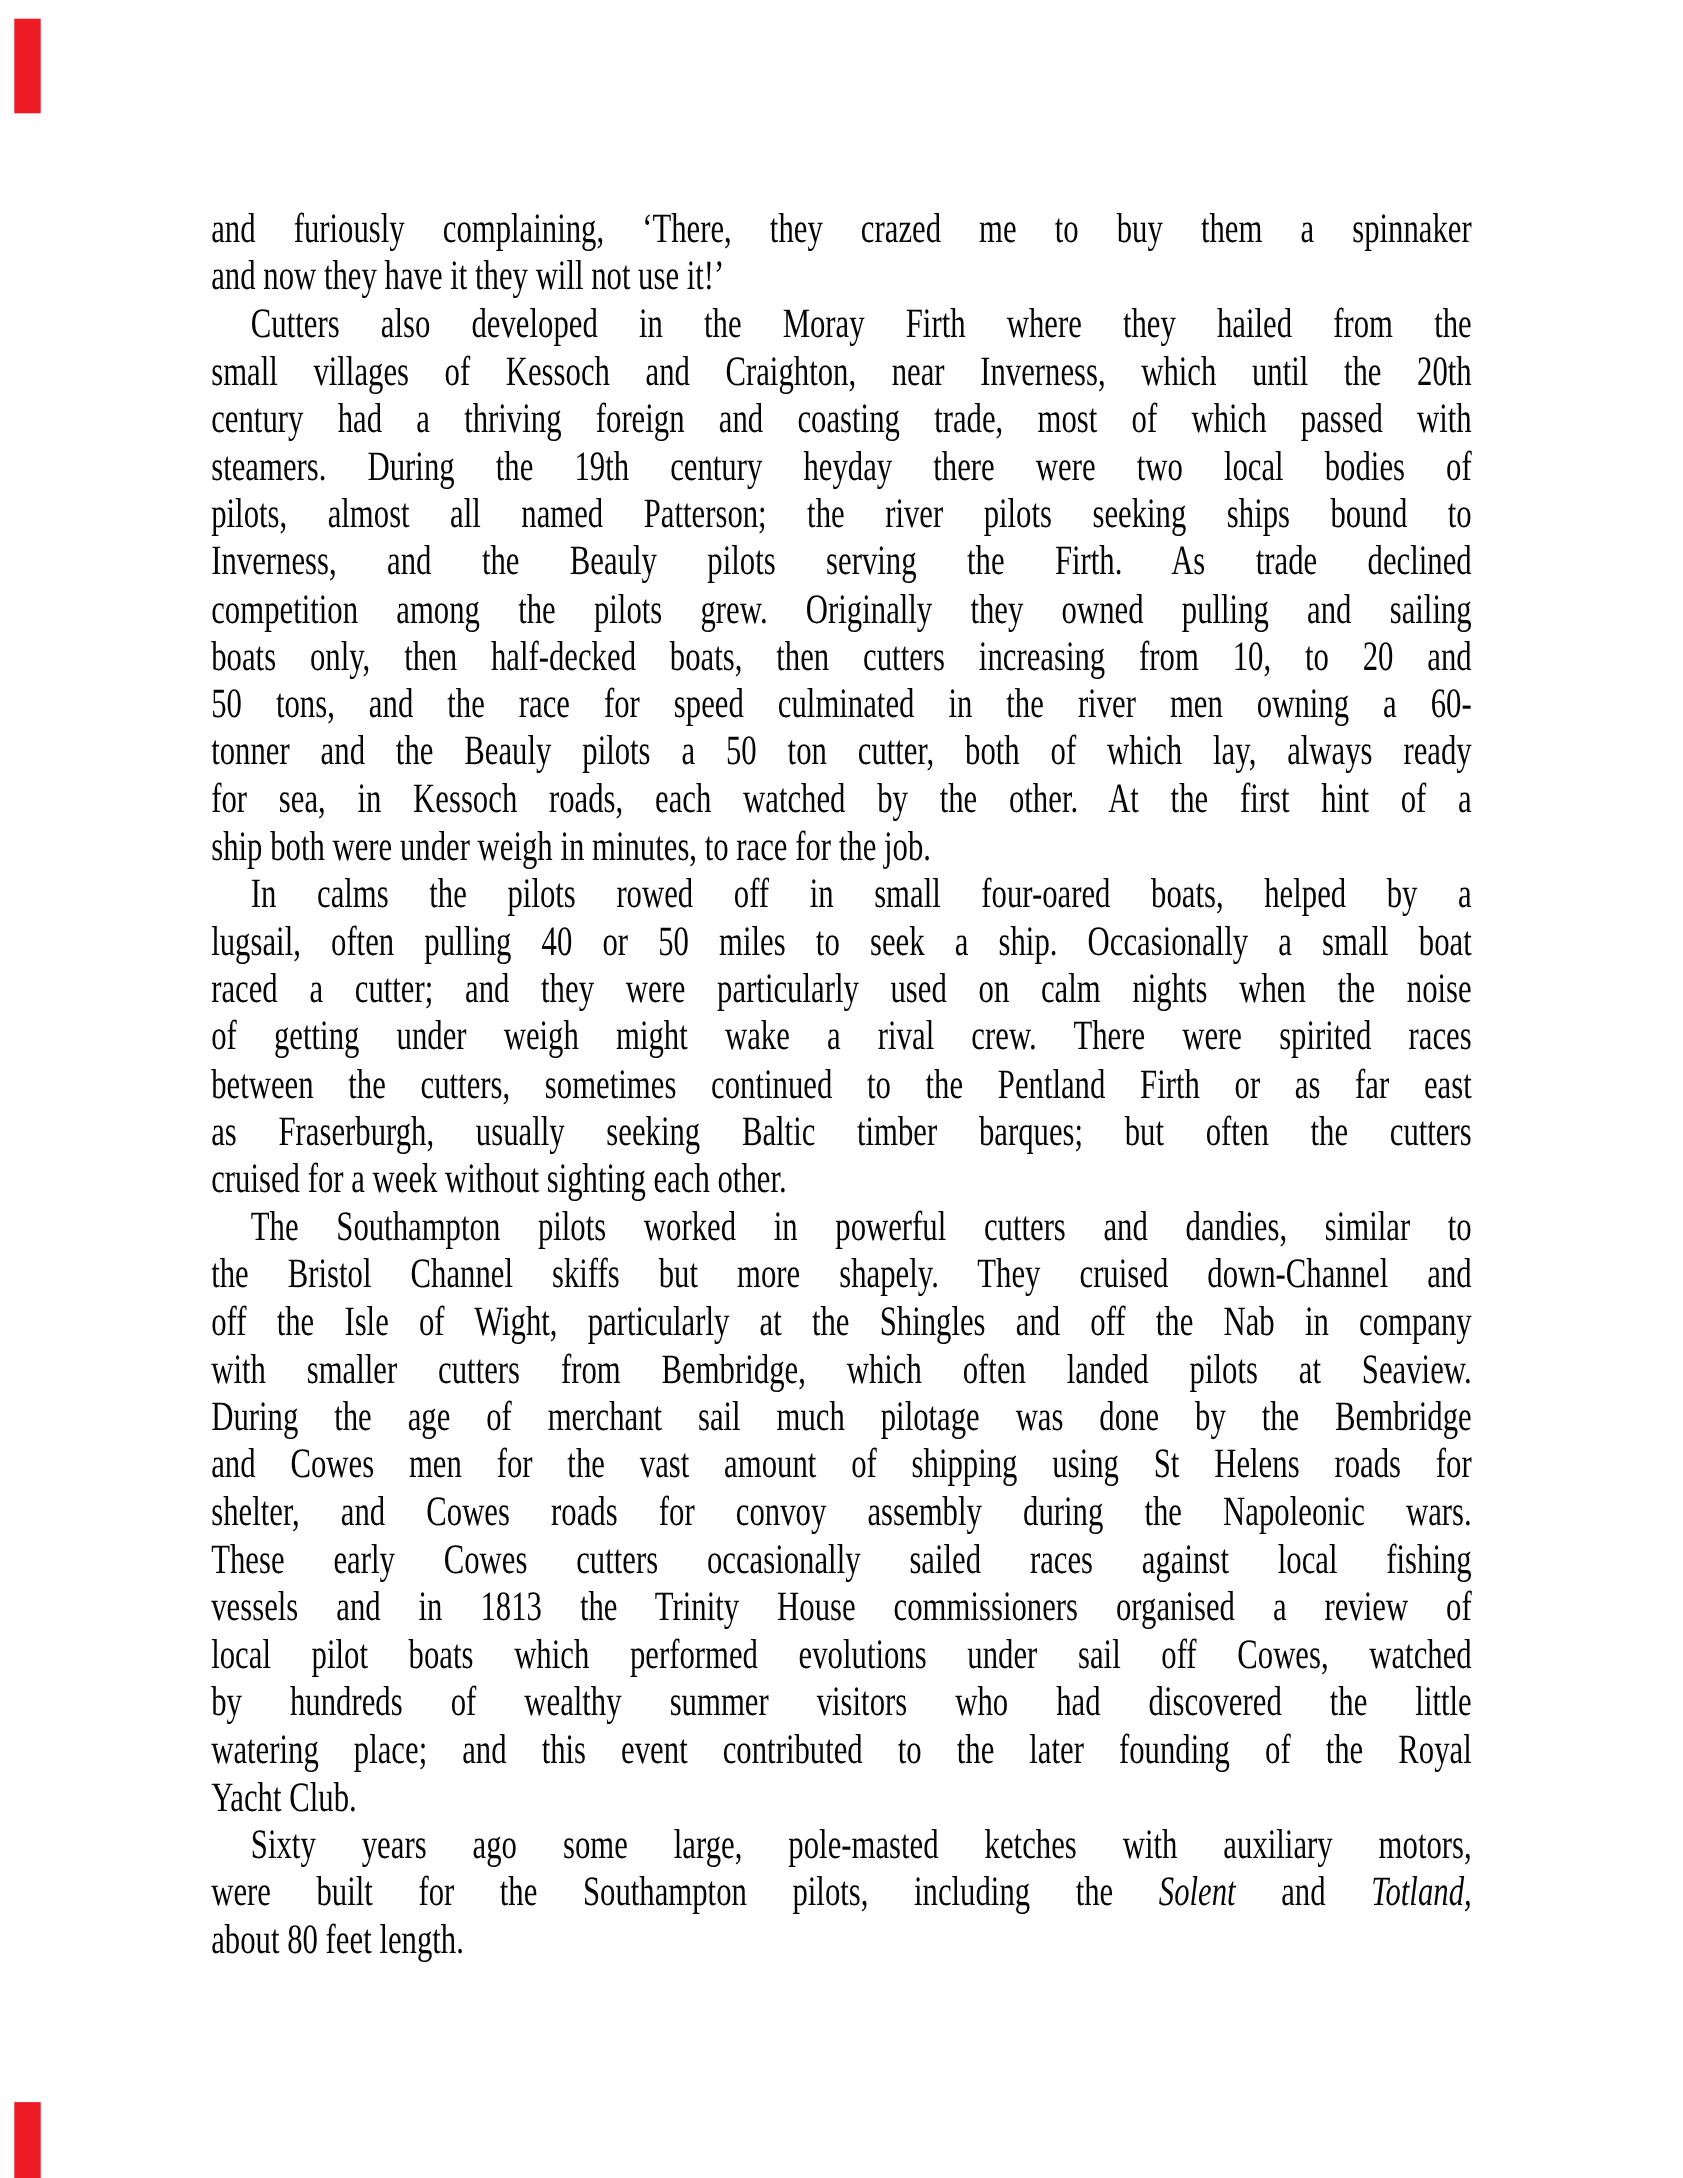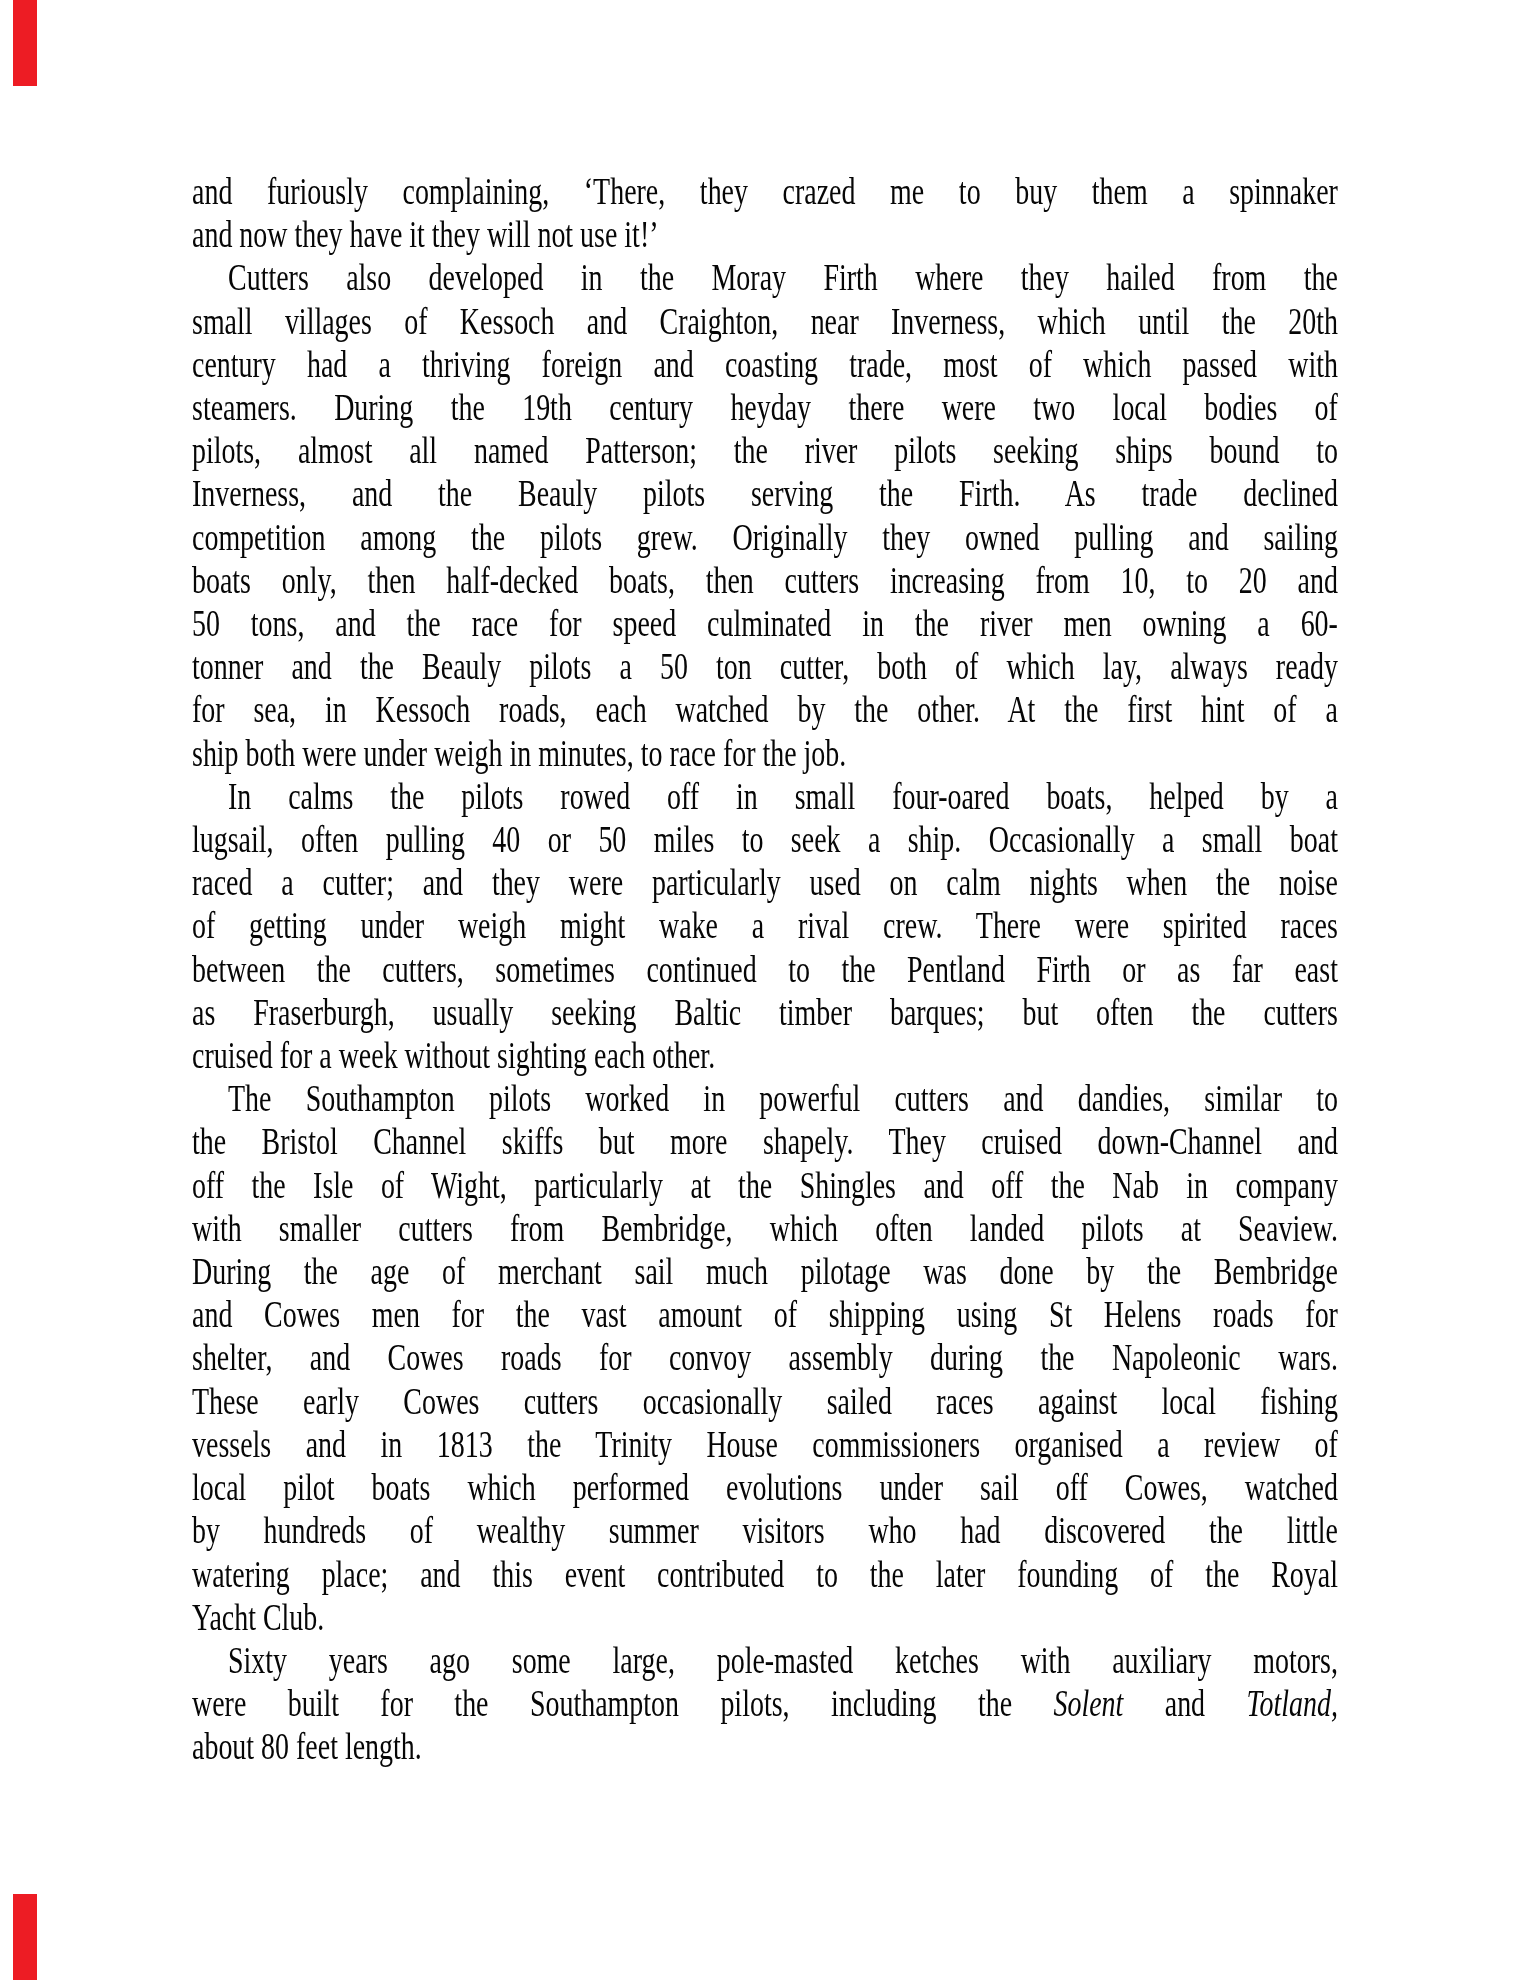--- a/index.html
+++ b/index.html
@@ -6,21 +6,21 @@
   body {
     width: 1530px;
     height: 1980px;
     background: #ffffff;
     position: relative;
     overflow: hidden;
     font-family: "Liberation Serif", "DejaVu Serif", serif;
   }
   .page {
     position: absolute;
-    left: 0; top: 0;
+    left: 0; top: 17px;
     width: 1530px;
     height: 1944px;
     background: #ffffff;
   }
   
   .text-scale {
     position: absolute;
     left: 192px;
     top: 170px;
     width: 1558px;

